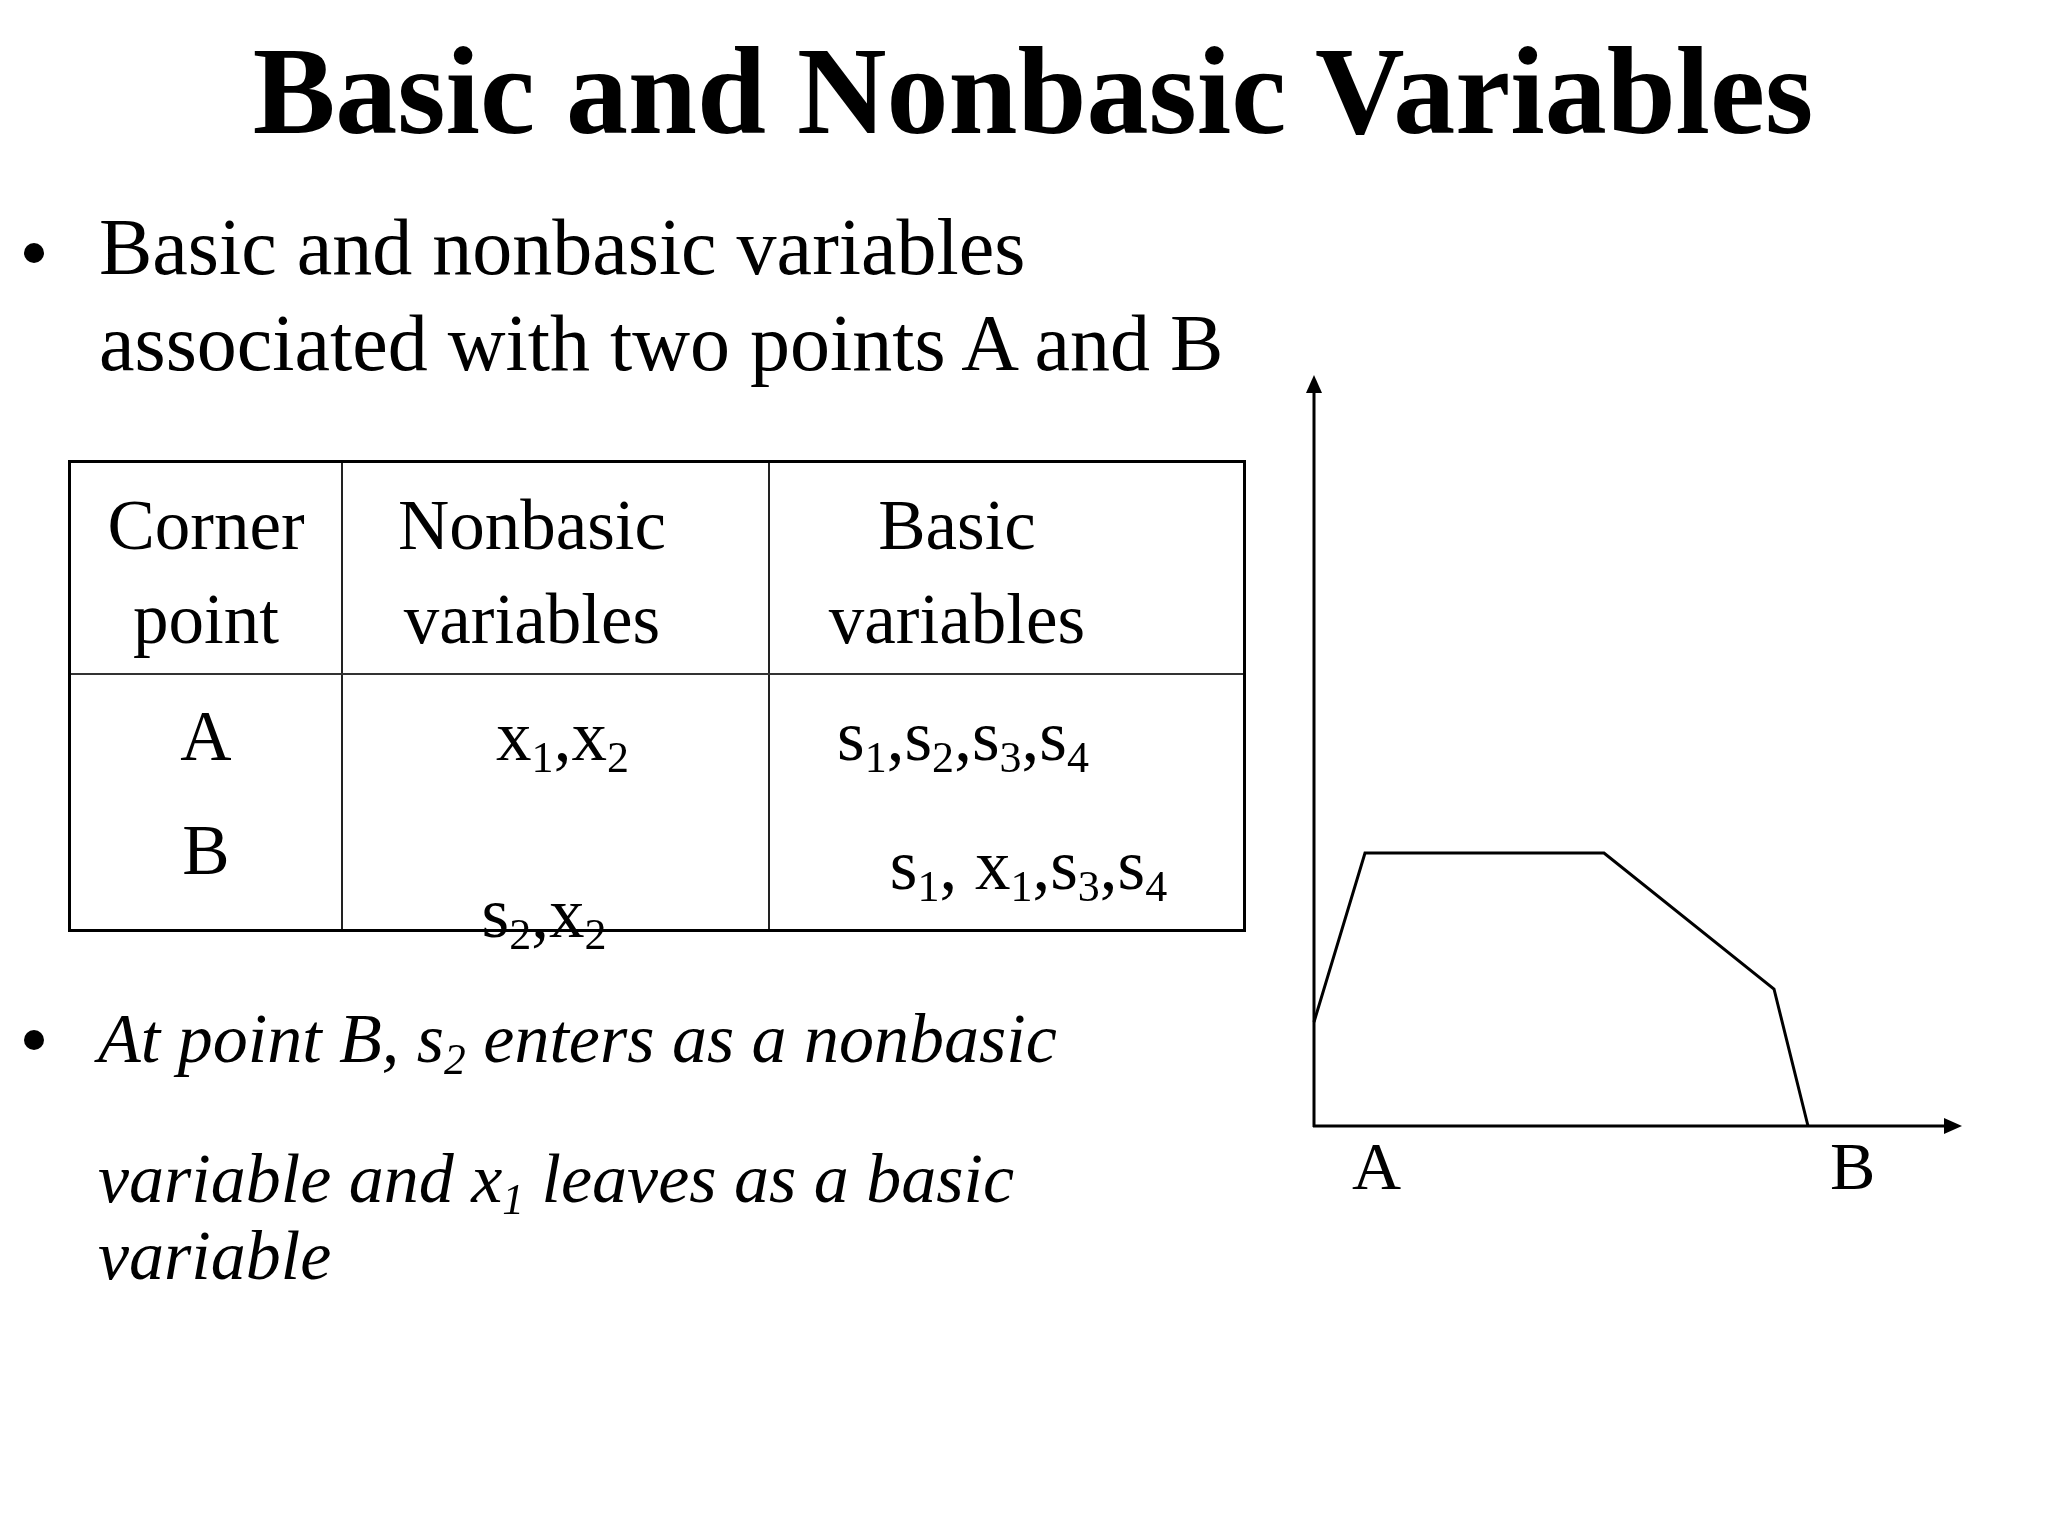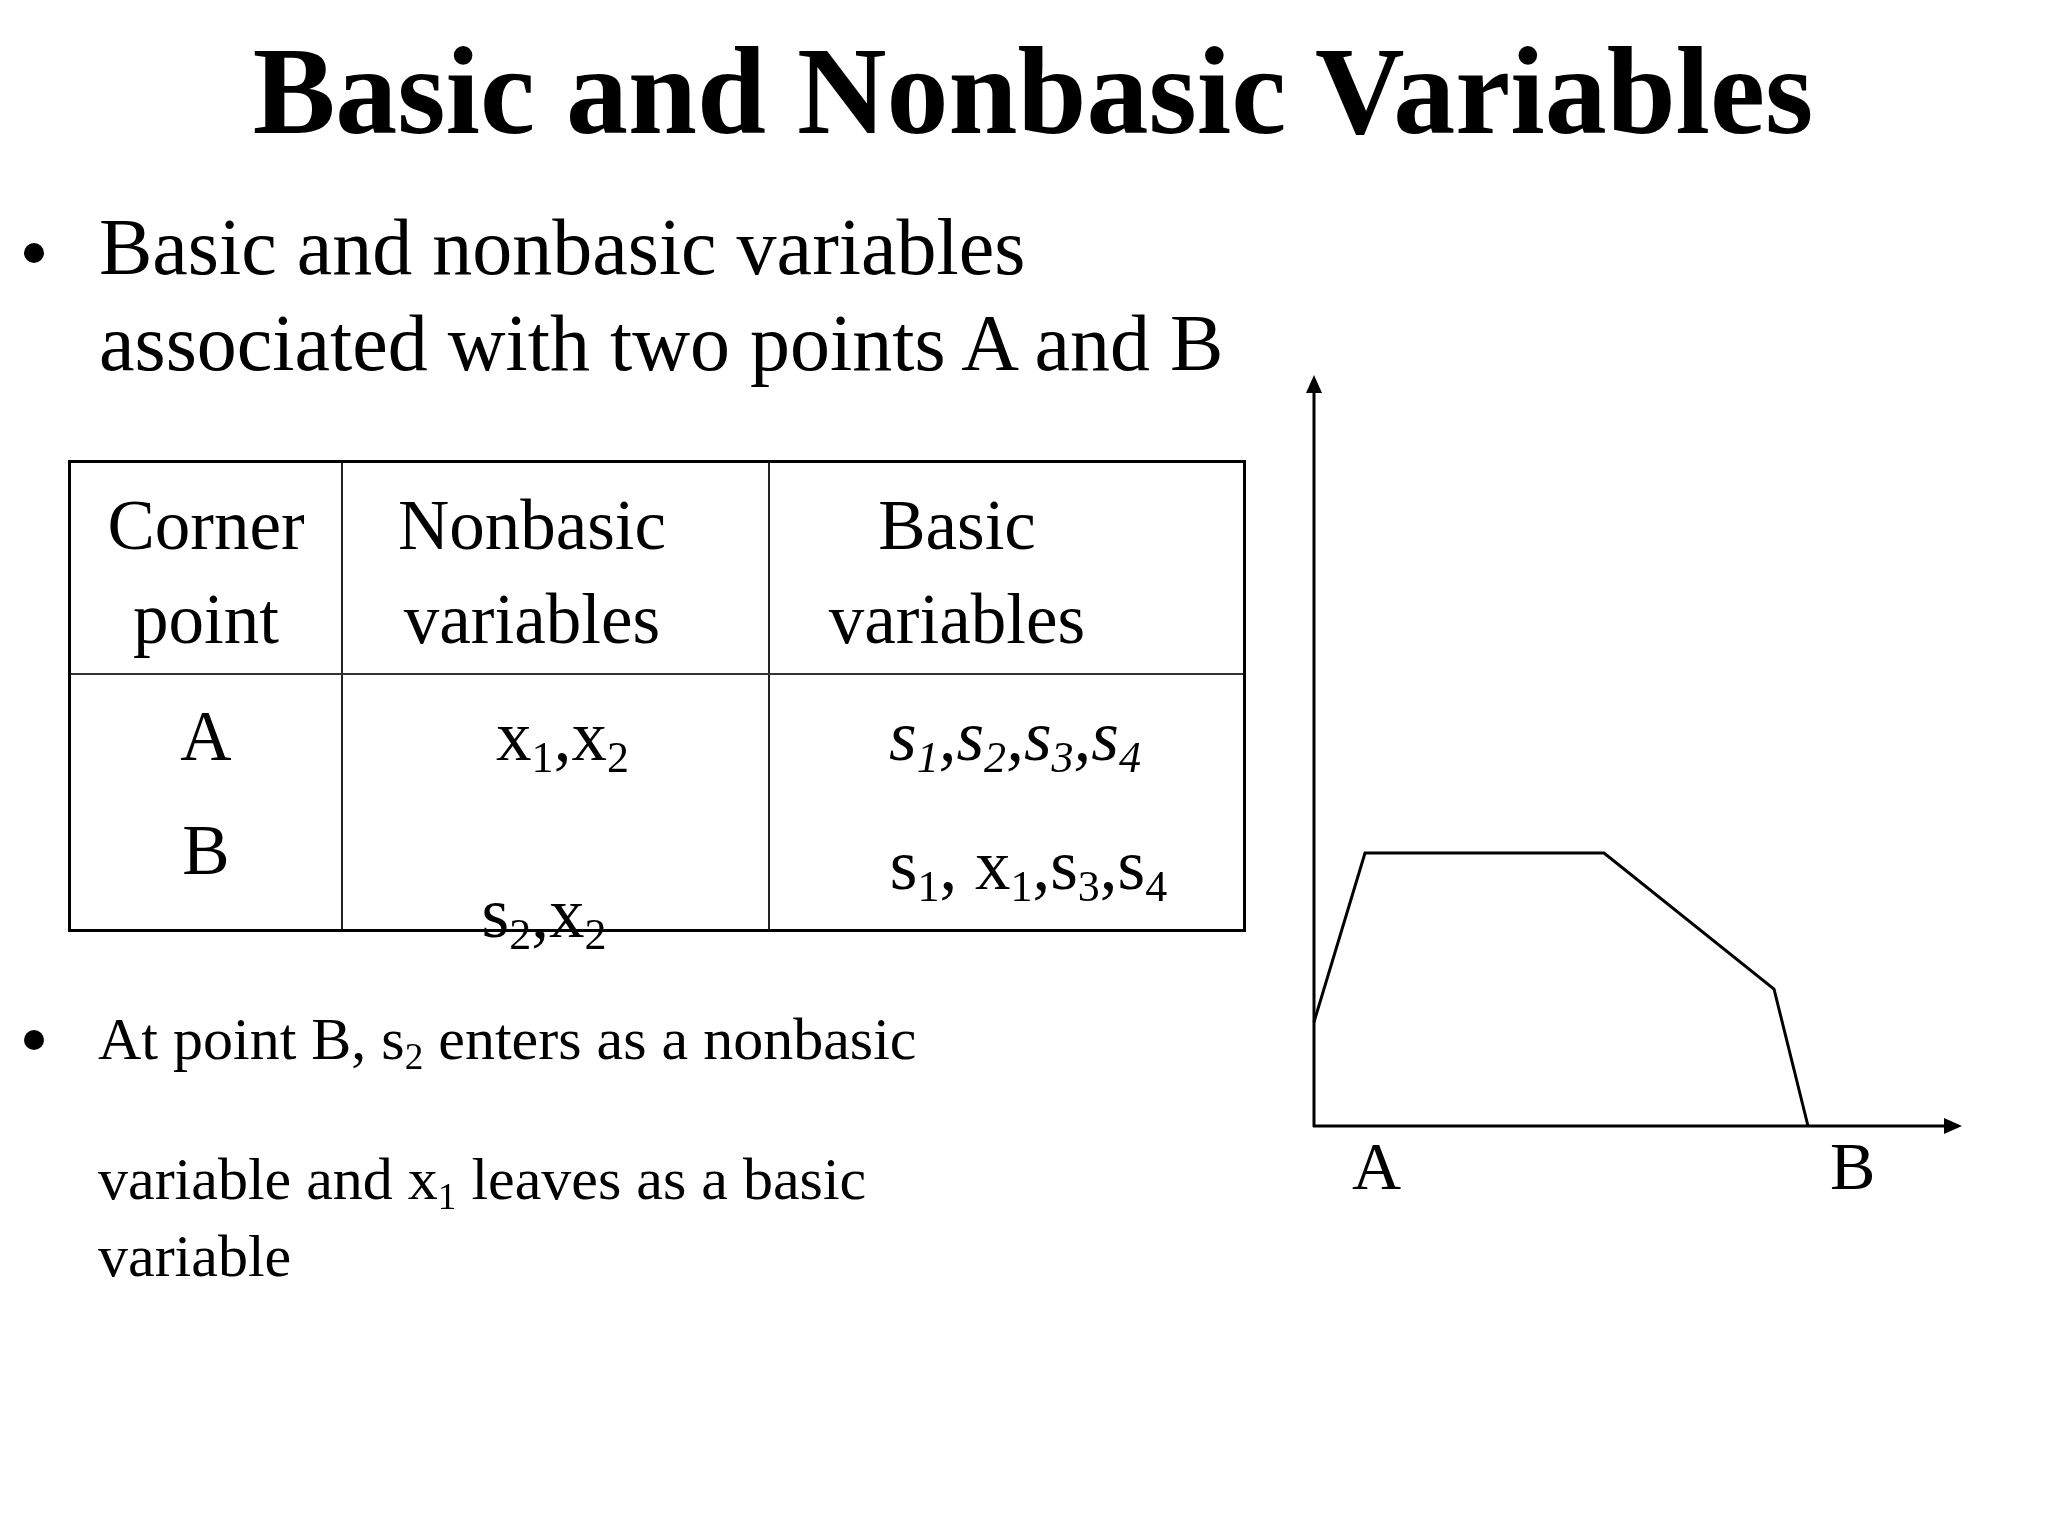--- a/index.html
+++ b/index.html
@@ -4,21 +4,21 @@
 <style>
   html, body { margin:0; padding:0; background:#ffffff; }
   body { width:2048px; height:1536px; position:relative; overflow:hidden;
          font-family:"Liberation Serif", "DejaVu Serif", serif; color:#000; }
   .abs { position:absolute; white-space:nowrap; }
   .title { left:0; width:2048px; text-align:center; top:30px; font-size:124px;
            font-weight:bold; line-height:124px; }
   .title span { display:inline-block; transform:translateX(9px); }
   .bullet-dot { position:absolute; width:20px; height:20px; border-radius:50%; background:#000; }
   .btext { font-size:80px; line-height:96px; }
-  .btext2 { font-size:60px; line-height:108px; }
+  .btext2 { font-size:70px; line-height:108px;font-style:italic; }
   sub { font-size:0.62em; vertical-align:-0.28em; line-height:0; }
   .tbl { position:absolute; left:68px; top:460px; width:1178px; height:472px;
          border:3px solid #000; box-sizing:border-box; }
   .vline { position:absolute; top:0; bottom:0; width:2px; background:#222; }
   .hline { position:absolute; left:0; right:0; height:2px; background:#333; }
   .cell { position:absolute; text-align:center; font-size:71px; line-height:94px; white-space:nowrap; }
   .lbl { font-size:68px; }
 </style>
 </head>
 <body>
@@ -44,21 +44,21 @@
   </div>
   <div class="cell" style="left:699px; width:374px; top:15px;">
     <div>Basic</div>
       <div>variables</div>
   </div>
 
   <div class="cell" style="left:0; width:270px; top:226px;">A</div>
   <div class="cell" style="left:279px; width:425px; top:226px;">
     <span>x</span><sub>1</sub>,<span>x</span><sub>2</sub>
   </div>
-  <div class="cell" style="left:726px; width:436px; top:226px;font-style:italic;">
+  <div class="cell" style="left:674px; width:436px; top:226px;">
     <span>s</span><sub>1</sub>,<span>s</span><sub>2</sub>,<span>s</span><sub>3</sub>,<span>s</span><sub>4</sub>
   </div>
 
   <div class="cell" style="left:0; width:270px; top:340px;">B</div>
   <div class="cell" style="left:280px; width:386px; top:355px;margin-top:48px;">
     <span>s</span><sub>2</sub>,<span>x</span><sub>2</sub>
   </div>
   <div class="cell" style="left:699px; width:517px; top:355px;">
     <span>s</span><sub>1</sub>,<span style="white-space:pre"> x</span><sub>1</sub>,<span>s</span><sub>3</sub>,<span>s</span><sub>4</sub>
   </div>

